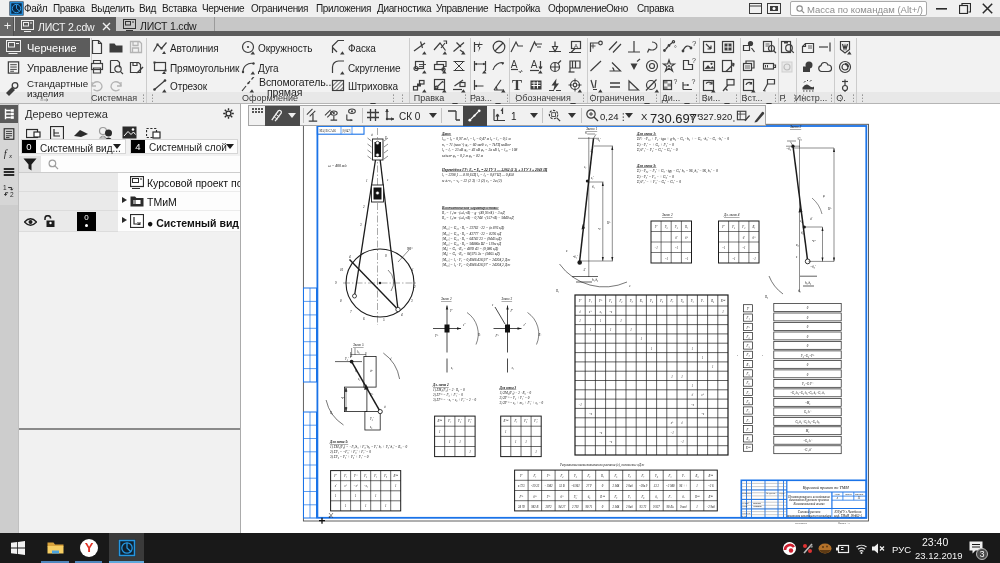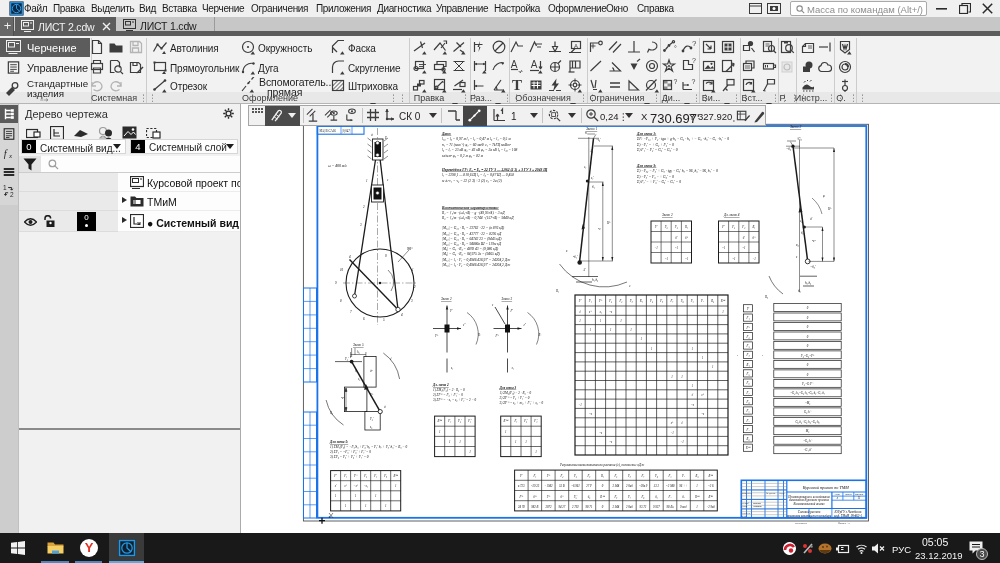--- a/index.html
+++ b/index.html
@@ -1297,20 +1297,20 @@
     </svg>
 <svg class="abs" style="left:855px;top:542px" width="13" height="13" viewBox="0 0 13 13">
       <path d="M1.5 5 a8 8 0 0 1 10 0 M3 7.2 a5.5 5.5 0 0 1 7 0 M4.6 9.4 a2.8 2.8 0 0 1 3.8 0" stroke="#efefef" stroke-width="1.2" fill="none"></path>
       <circle cx="6.5" cy="11" r="1" fill="#efefef"></circle>
     </svg>
 <svg class="abs" style="left:871px;top:542px" width="14" height="13" viewBox="0 0 14 13">
       <path d="M1 4.5 h2.5 L7 1.5 v10 L3.5 8.5 H1 z" fill="#efefef"></path>
       <path d="M9 4.5 L13 8.5 M13 4.5 L9 8.5" stroke="#efefef" stroke-width="1.3"></path>
     </svg>
 <div class="trtxt" style="left:892px;top:543.5px;font-size:9.5px">РУС</div>
-<div class="trtxt" style="left:922px;top:536px;font-size:10.5px">05:05</div>
+<div class="trtxt" style="left:922px;top:536px;font-size:10.5px">23:40</div>
 <div class="trtxt" style="left:915px;top:549.5px;font-size:9.5px">23.12.2019</div>
 <svg class="abs" style="left:968px;top:540px" width="16" height="15" viewBox="0 0 16 15">
       <path d="M1.5 1.5 h13 v9 h-7 l-3 3 v-3 h-3 z" fill="#efefef"></path>
       <path d="M4 4.5 h8 M4 7 h8" stroke="#191919" stroke-width="1"></path>
     </svg>
 <div class="abs" style="left:976px;top:548px;width:12px;height:12px;border-radius:50%;background:#4c4c4c;border:1px solid #bbb"></div>
 <div class="abs" style="left:976px;top:548.5px;width:12px;text-align:center;color:#fff;font-size:8.5px">3</div>
 </div>
 </body></html>

